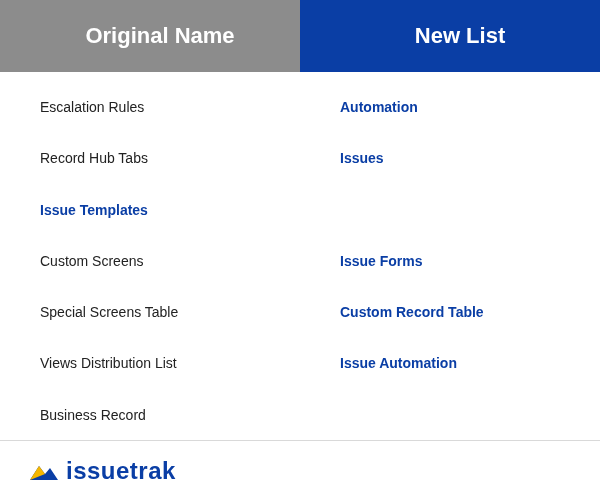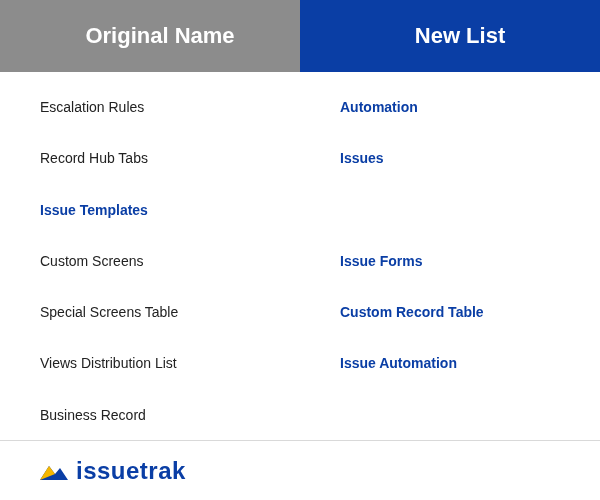--- a/index.html
+++ b/index.html
@@ -7,21 +7,21 @@
   .page { width: 600px; height: 500px; display: flex; flex-direction: column; }
   .header-row { display: flex; height: 72px; }
   .header-cell { flex: 1; display: flex; align-items: center; justify-content: center; font-weight: 700; font-size: 22px; color: #fff; padding-left: 20px; }
   .hdr-left  { background: #8c8c8c; }
   .hdr-right { background: #0a3ea5; }
   .body { flex: 1; padding: 20px 0 10px 0; display: flex; flex-direction: column; justify-content: space-between; }
   .name-row { display: flex; padding: 6px 0; }
   .col { flex: 1; padding: 0 40px; font-size: 14px; line-height: 1.3; }
   .old-name { color: #222; font-weight: 400; }
   .new-name { color: #0a3ea5; font-weight: 700; }
-  .footer { height: 60px; border-top: 1px solid #d9d9d9; display: flex; align-items: center; padding: 0 40px; }
+  .footer { height: 60px; border-top: 1px solid #d9d9d9; display: flex; align-items: center; padding: 0 30px; }
   .logo { display: flex; align-items: center; gap: 8px; }
   .logo-text { font-size: 24px; font-weight: 700; color: #0a3ea5; letter-spacing: 0.5px; }
   .logo-icon svg { display: block; }
 </style>
 </head>
 <body>
 
 <div class="page">
 
   <div class="header-row">

